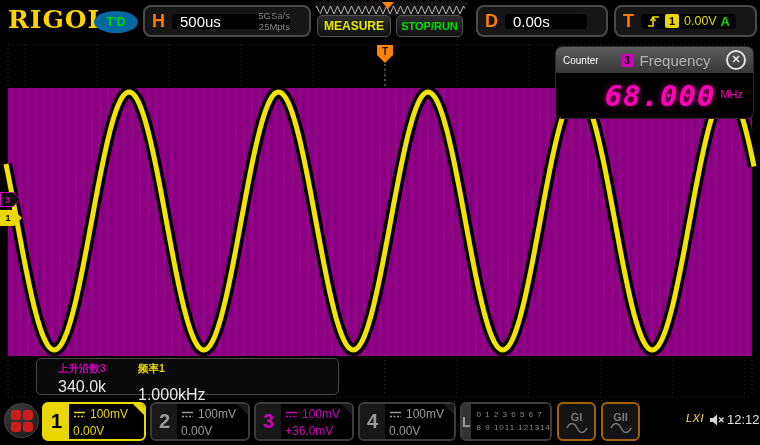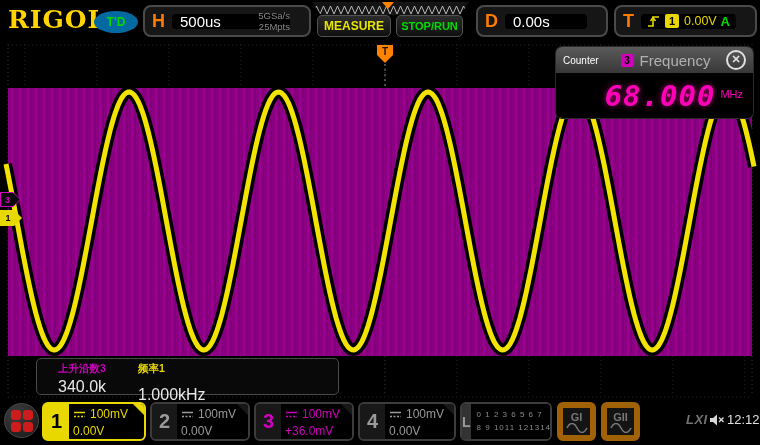--- a/index.html
+++ b/index.html
@@ -113,26 +113,26 @@
   .ch3 .ch-num{color:#d000bc;}
   .ch3 .ch-main{color:#d000bc;}
   .ch4{left:358px;width:98px;}
 
   .l-block{left:460px;top:402px;width:92px;height:39px;border:2px solid #3c3c3c;
            border-radius:6px;display:flex;box-sizing:border-box;overflow:hidden;cursor:pointer;}
   .l-num{width:20px;background:#333;color:#9a9a9a;font-weight:bold;font-size:14px;
          display:flex;align-items:center;justify-content:center;}
   .l-digits{flex:1;background:#000;color:#8a8a8a;font-size:8px;line-height:13px;
             padding:4px 0 0 6px;letter-spacing:1px;white-space:nowrap;}
-  .gen-block{top:402px;width:39px;height:39px;border:6px solid #a16207;border-radius:6px;
+  .gen-block{top:402px;width:39px;height:39px;border:2px solid #a16207;border-radius:6px;
              background:#141414;box-sizing:border-box;display:flex;flex-direction:column;
              align-items:center;justify-content:center;color:#787878;font-size:11px;
              font-weight:bold;cursor:pointer;line-height:12px;}
   .gi{left:557px;}.gii{left:601px;}
-  .lxi{left:686px;top:412px;color:#737373;font-weight:bold;font-style:italic;font-size:13px;
+  .lxi{left:686px;top:412px;color:#fde047;font-weight:normal;font-style:italic;font-size:11px;
        letter-spacing:0.5px;}
   .clock{left:727px;top:412px;color:#e0e0e0;font-size:13px;}
   .spk{left:709px;top:413px;}
 </style>
 </head>
 <body>
 
 <div class="screen">
 
   <div class="abs logo">RIGOL</div>

